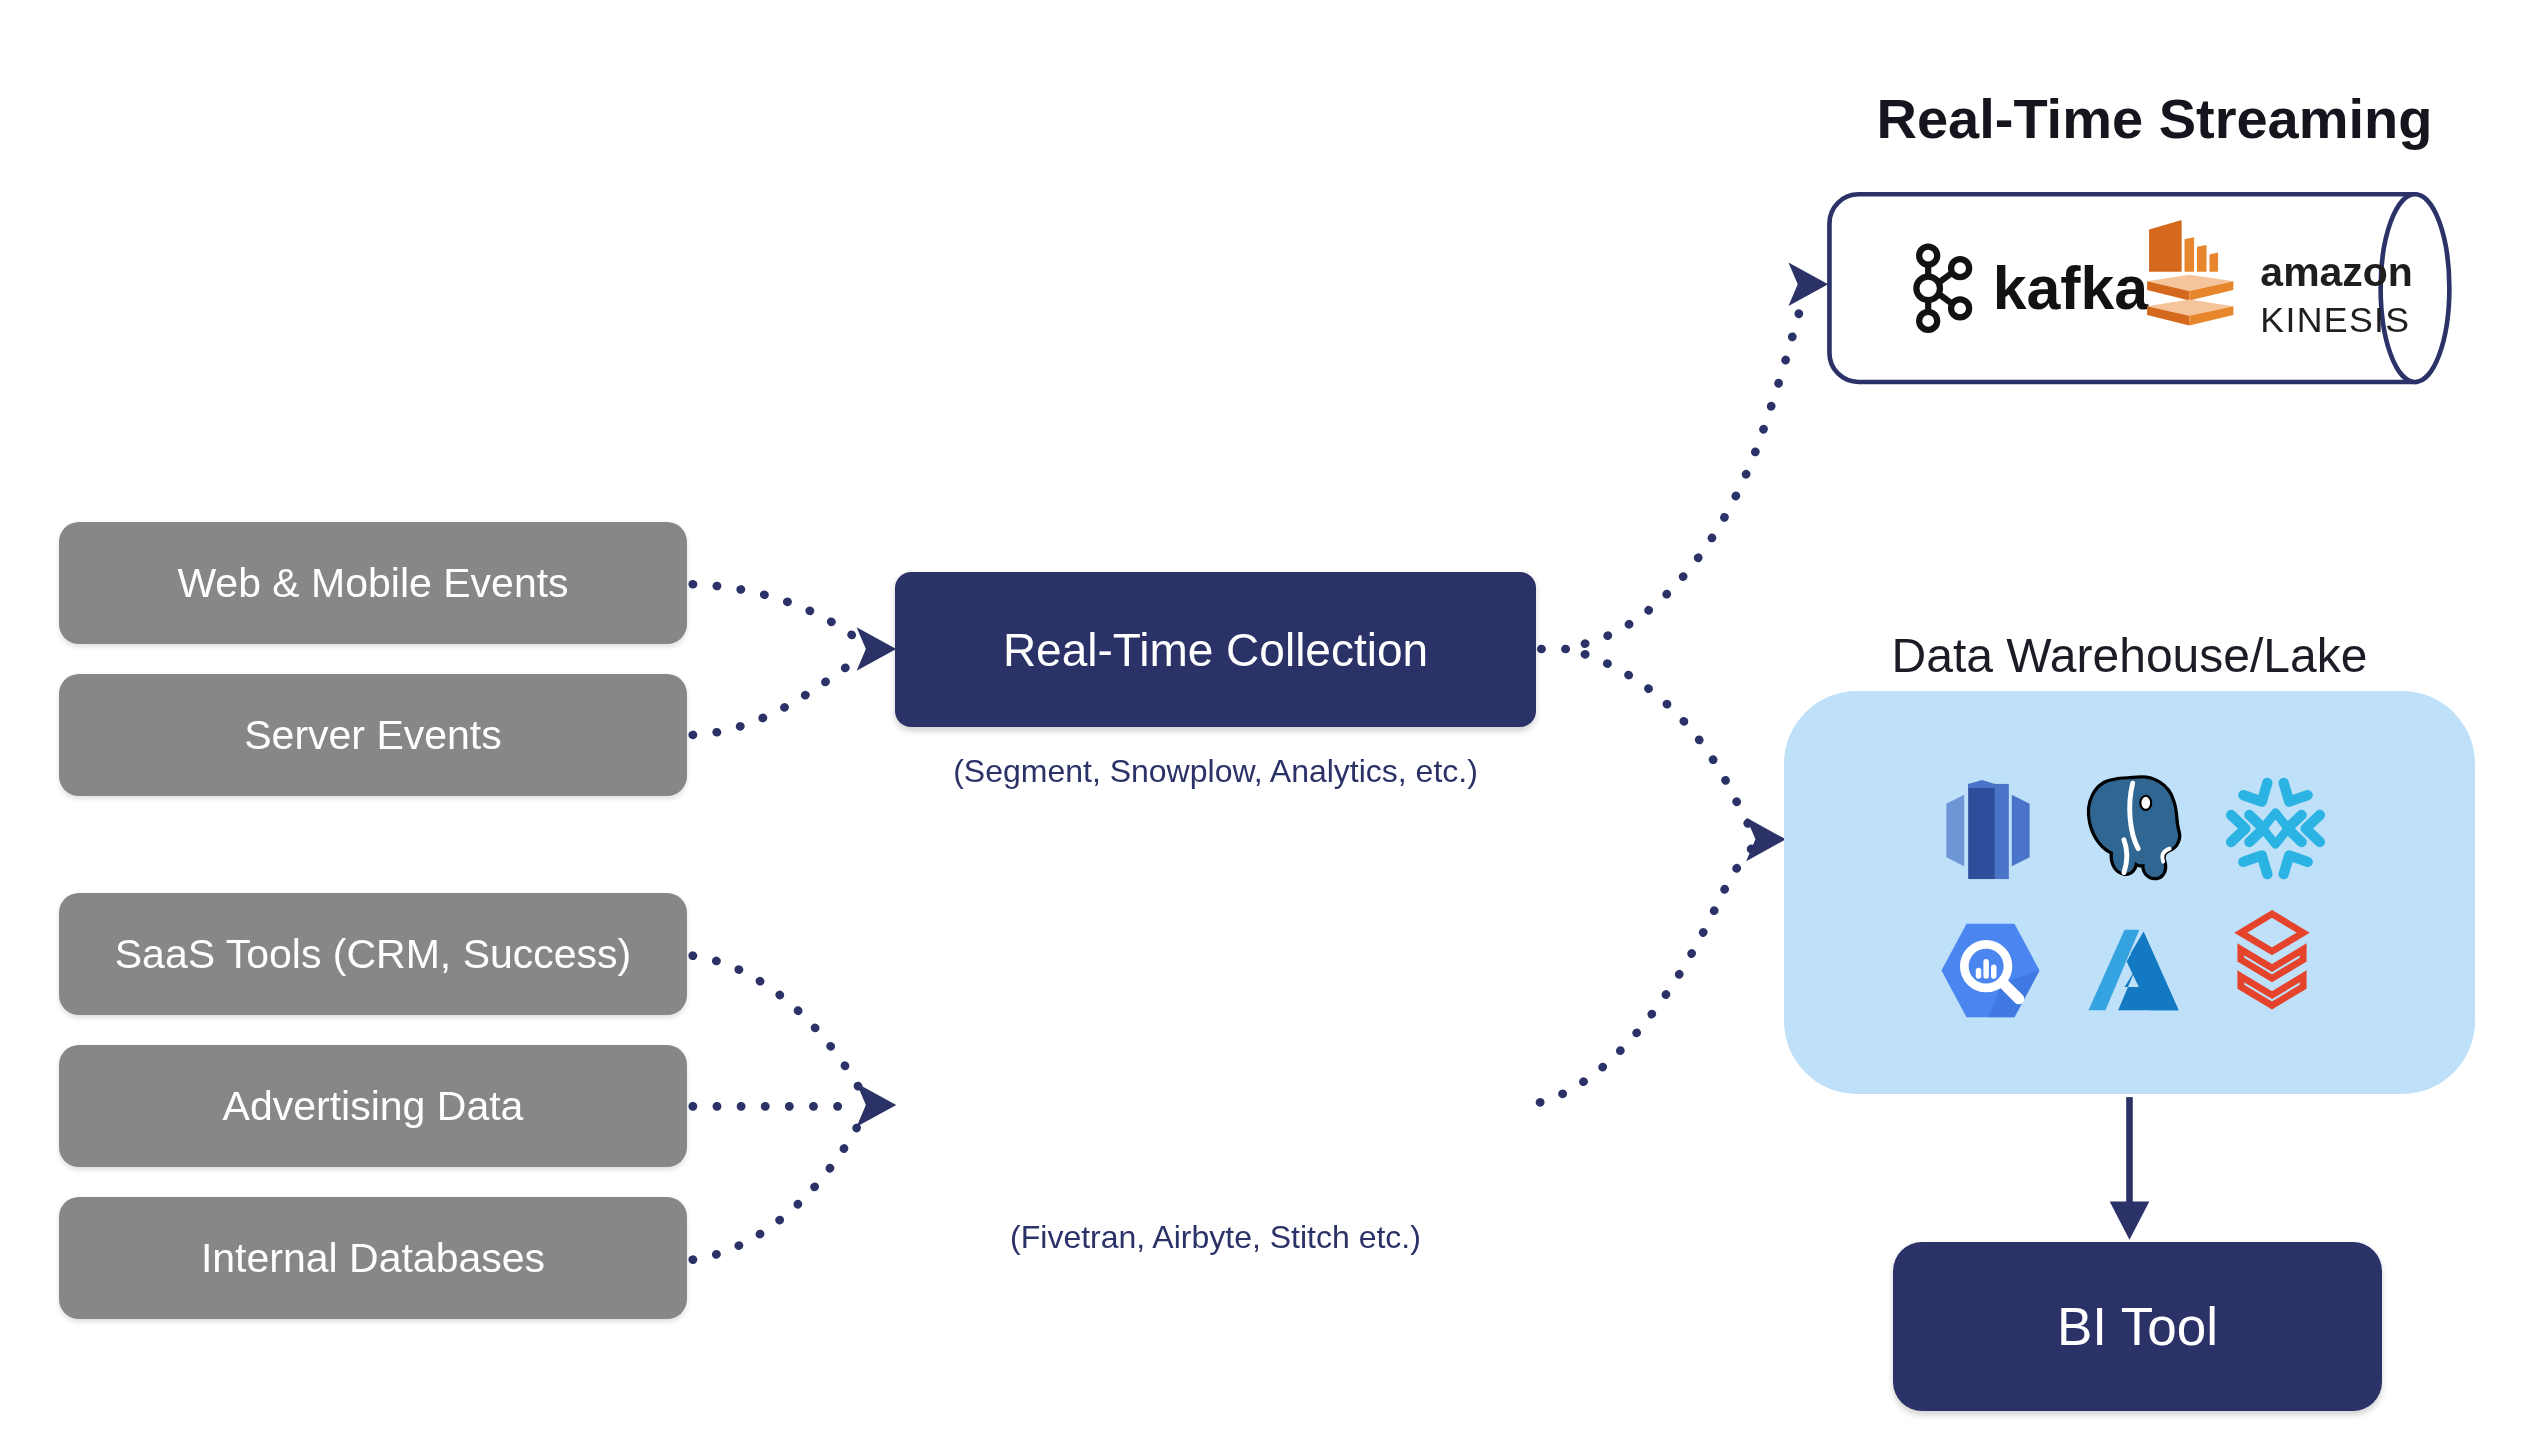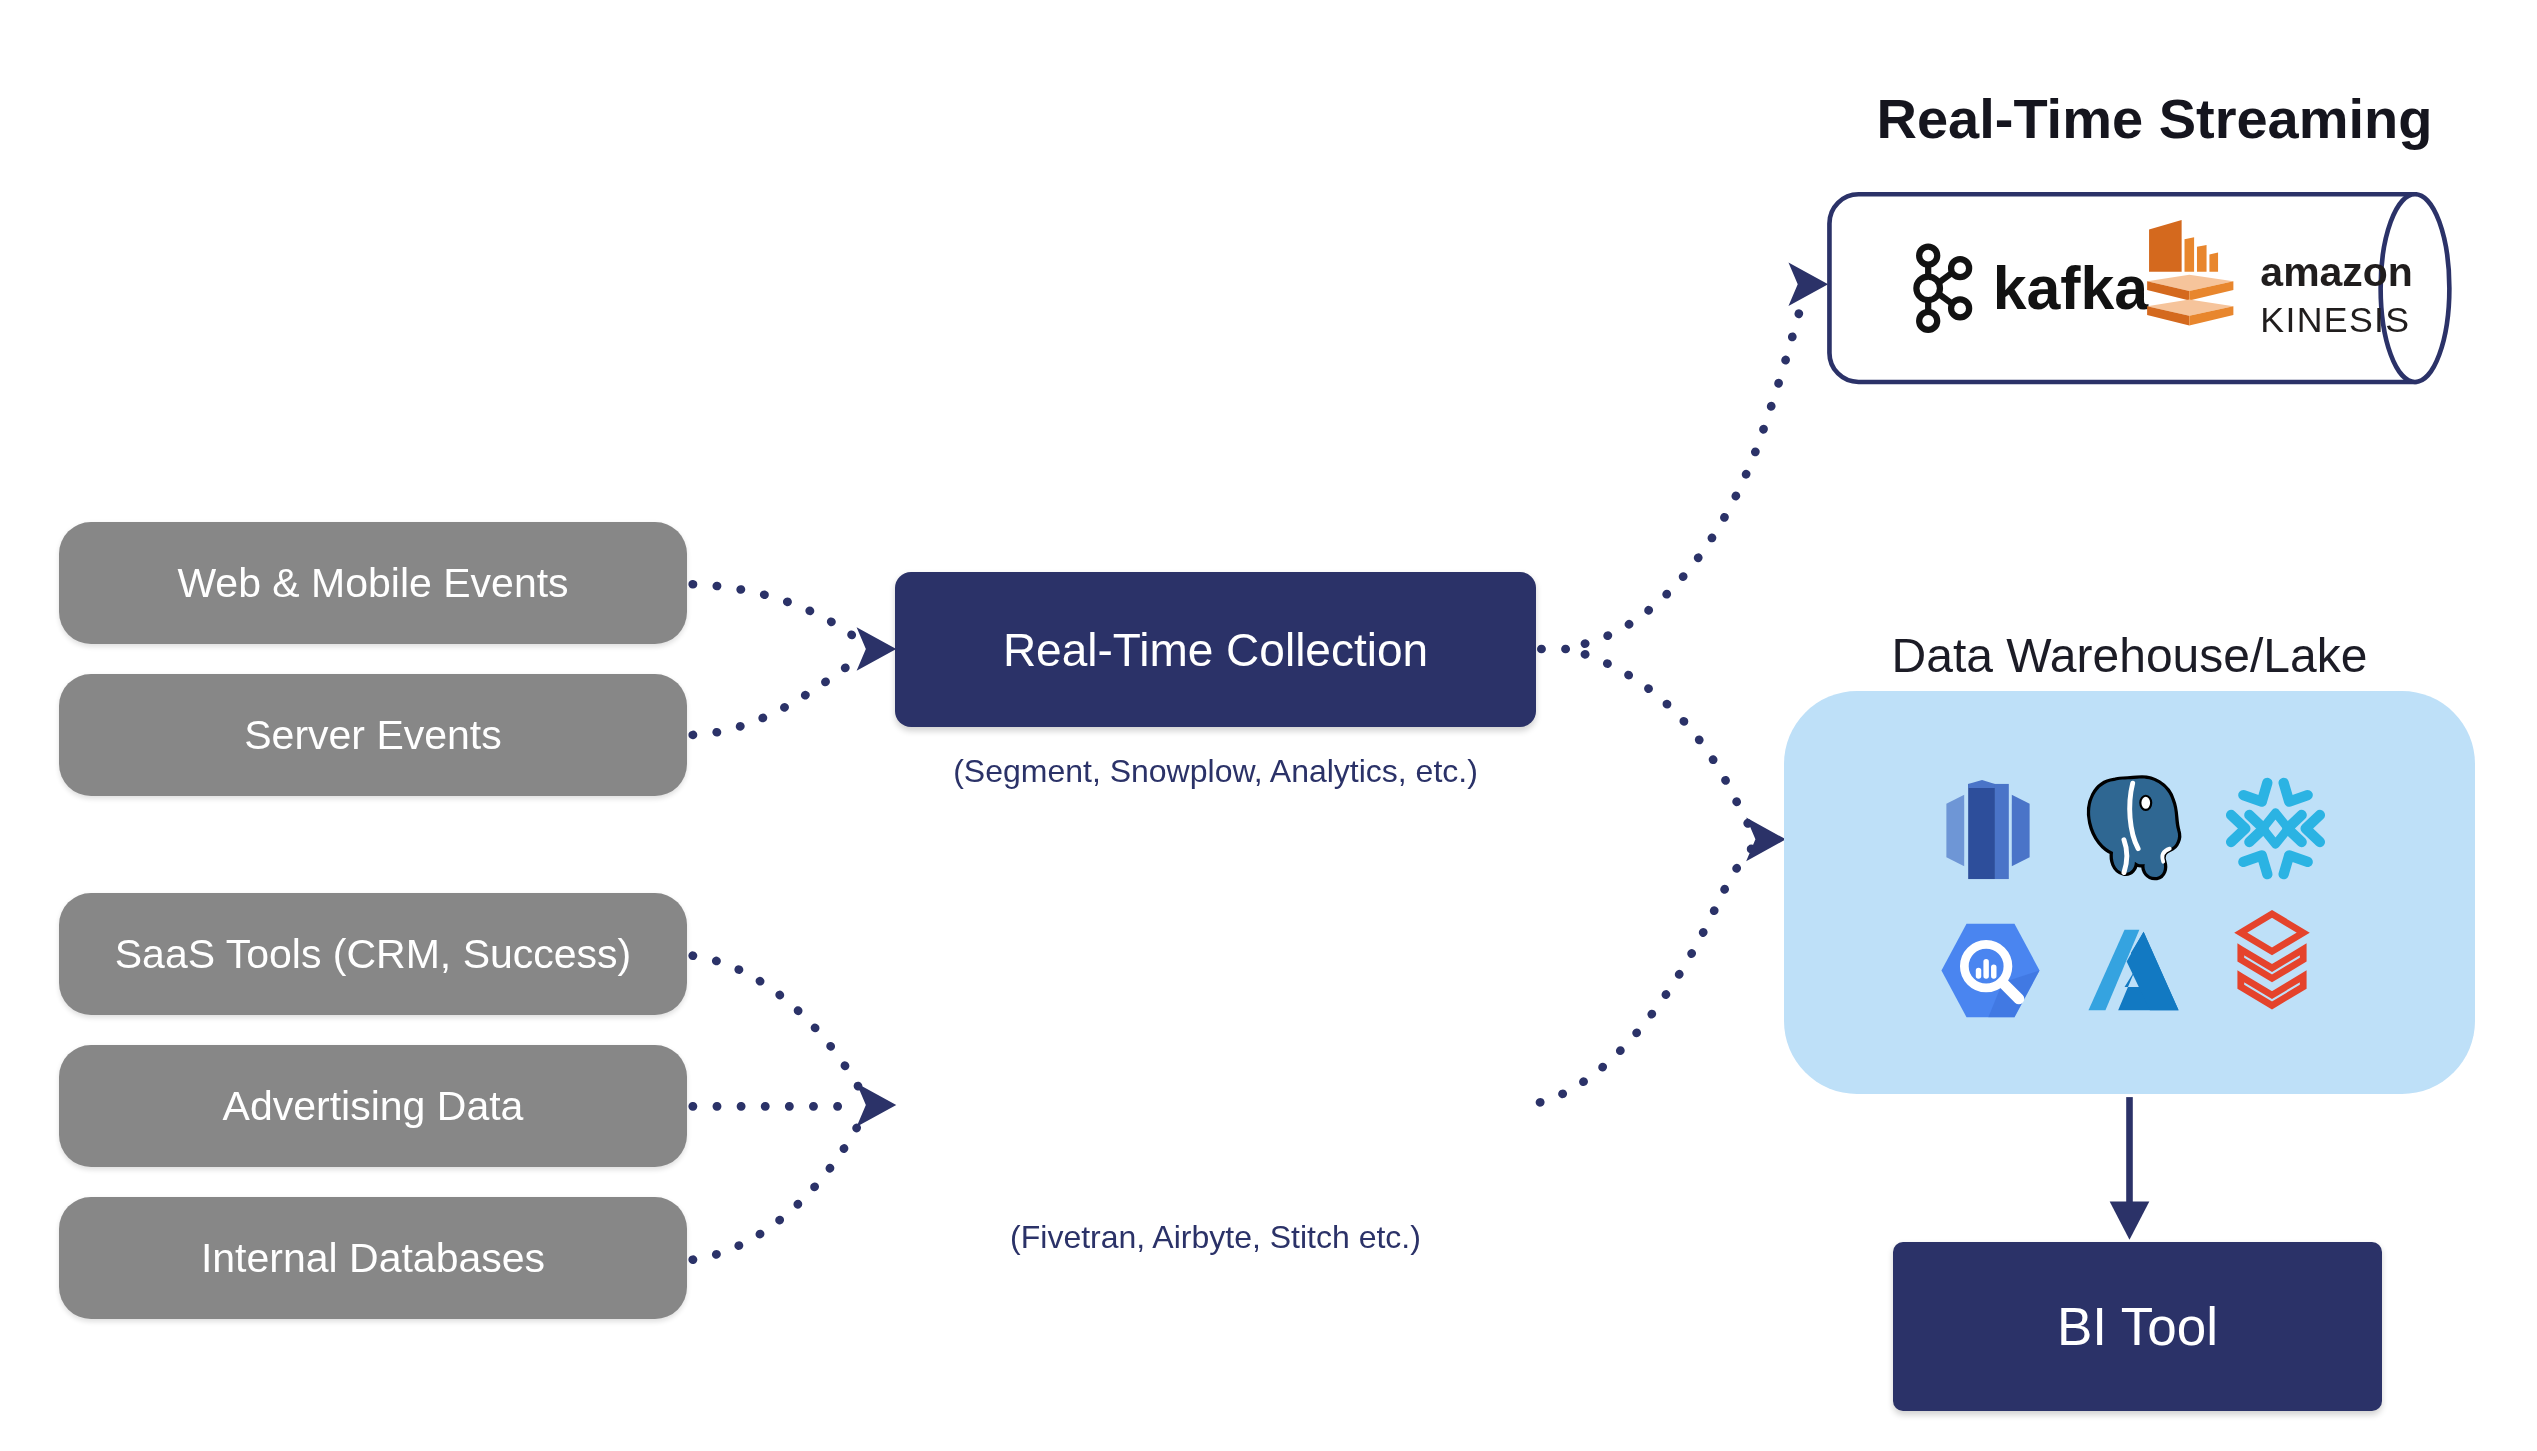--- a/index.html
+++ b/index.html
@@ -3,29 +3,29 @@
 <meta charset="utf-8">
 <style>
   :root{
     --navy:#2b3268; --gray:#878787; --light-blue:#bee0f8; --title-dark:#15151e;
     --white:#ffffff;
   }
   html,body{margin:0;padding:0;background:#fff;}
   body{font-family:"Liberation Sans","DejaVu Sans",sans-serif;}
   #canvas{position:relative;width:2538px;height:1452px;background:#fff;overflow:hidden;}
   .node{position:absolute;display:flex;align-items:center;justify-content:center;text-align:center;box-sizing:border-box;}
-  .src-box{left:59px;width:628px;height:122px;background:var(--gray);border-radius:32px;color:#fff;font-size:41px;box-shadow:0 2.6px 5.3px rgba(0,0,0,.12);}
+  .src-box{left:59px;width:628px;height:122px;background:var(--gray);border-radius:20px;color:#fff;font-size:41px;box-shadow:0 2.6px 5.3px rgba(0,0,0,.12);}
   .proc-box{left:895px;width:641px;height:155px;background:var(--navy);border-radius:16px;color:#fff;font-size:46px;box-shadow:0 3.3px 6.6px rgba(0,0,0,.18);}
   .subtitle{position:absolute;left:895px;width:641px;text-align:center;color:var(--navy);font-size:32px;}
   .big-title{position:absolute;text-align:center;color:var(--title-dark);margin-top:8px;}
   #streaming-title{left:1844px;width:621px;top:78px;font-size:56px;font-weight:700;}
   #warehouse-title{left:1784px;width:691px;top:620px;font-size:48px;font-weight:400;color:#1c1c26;}
   #warehouse-box{position:absolute;left:1784px;top:691px;width:691px;height:403px;background:var(--light-blue);border-radius:73px;}
   .wh-icon{position:absolute;}
-  #bi-box{left:1893px;top:1242px;width:489px;height:169px;background:var(--navy);border-radius:10px;color:#fff;font-size:53px;box-shadow:0 3.3px 6.6px rgba(0,0,0,.18);}
+  #bi-box{left:1893px;top:1242px;width:489px;height:169px;background:var(--navy);border-radius:29px;color:#fff;font-size:53px;box-shadow:0 3.3px 6.6px rgba(0,0,0,.18);}
   #connector-layer{position:absolute;left:0;top:0;}
   #kafka-text{font-weight:700;font-size:92px;fill:#121212;}
   #amazon-text{font-weight:700;font-size:62px;fill:#201d1d;}
   #kinesis-text{font-weight:400;font-size:54px;fill:#201d1d;letter-spacing:2px;}
 </style>
 </head>
 <body>
 
 <div id="canvas">
 

